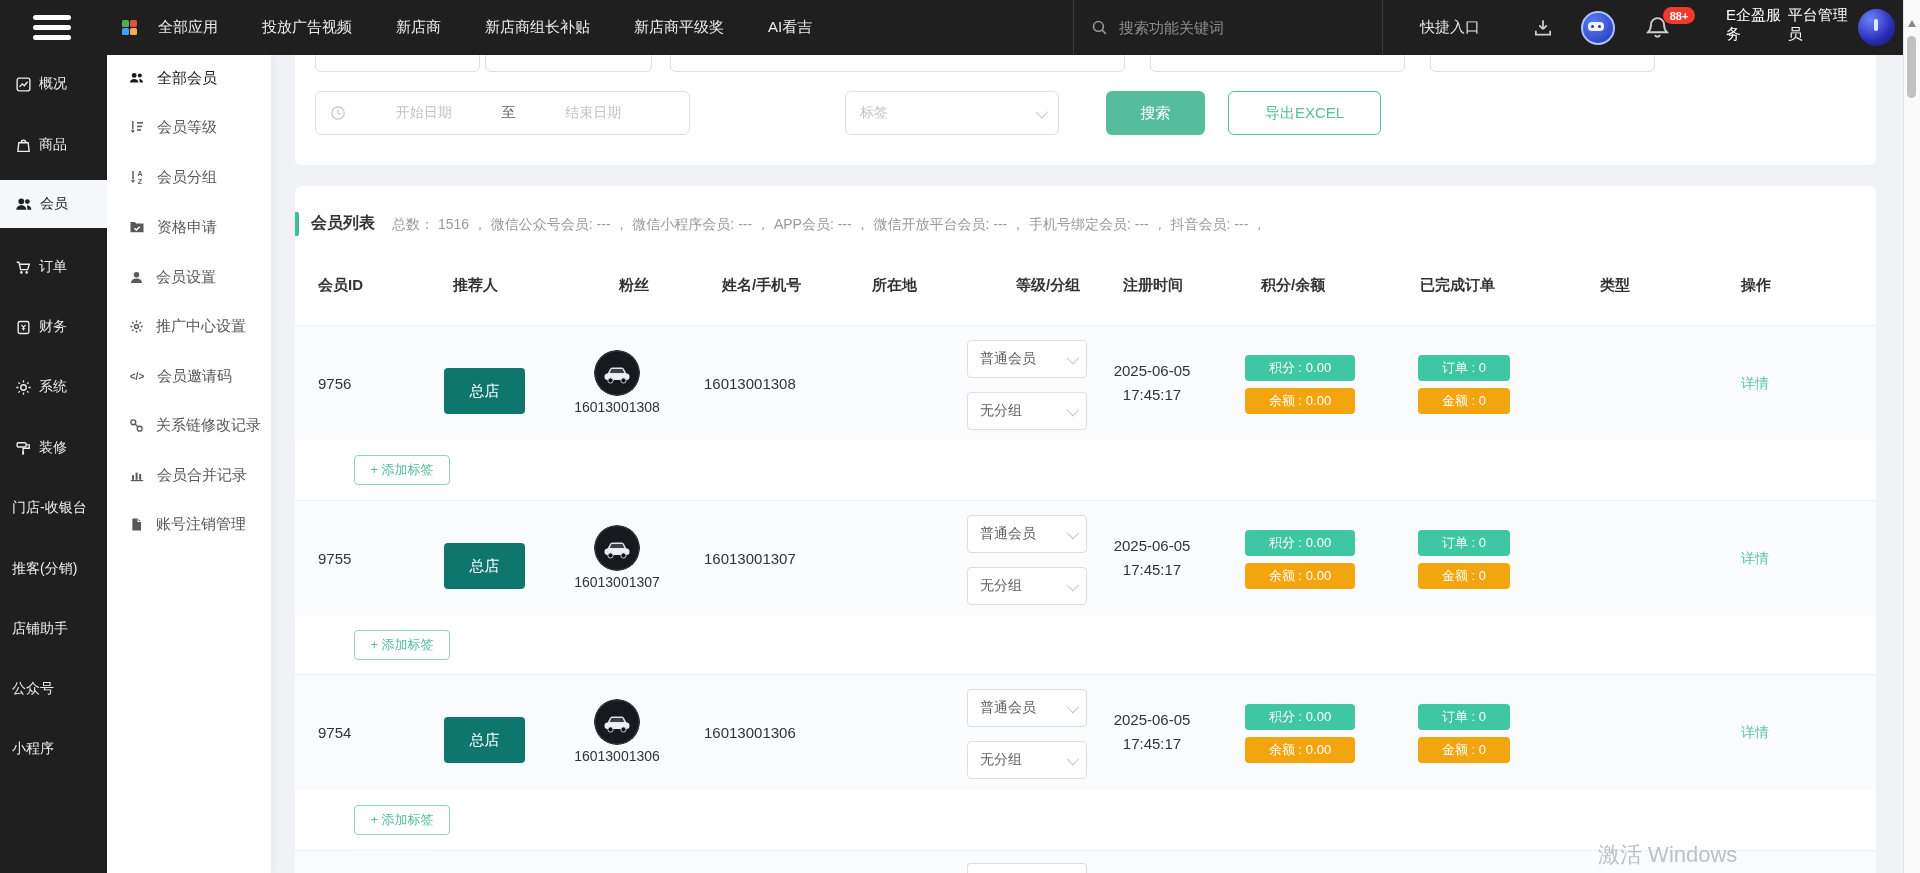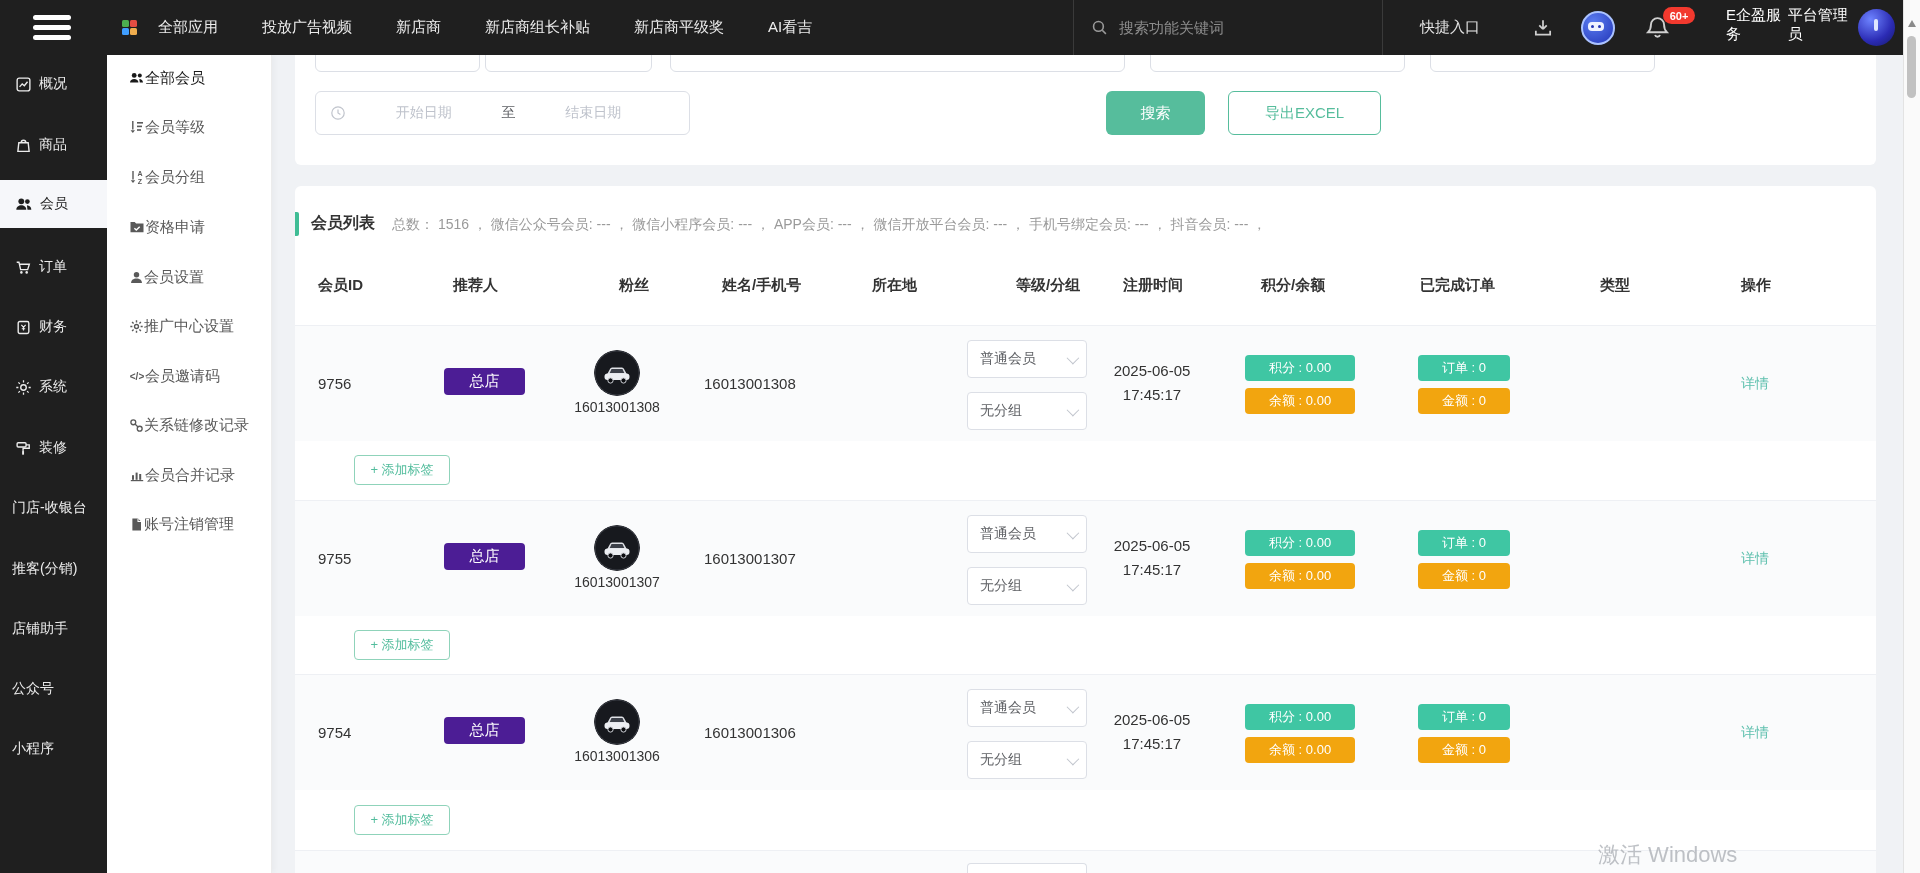--- a/index.html
+++ b/index.html
@@ -40,21 +40,21 @@
   .sidebar{position:absolute;left:0;top:0;width:107px;height:873px;background:#1f1f1f;z-index:50;}
   .side-item{position:absolute;left:0;width:107px;height:44px;display:flex;align-items:center;gap:7px;
              padding-left:15px;box-sizing:border-box;color:#ececec;font-size:14px;cursor:pointer;white-space:nowrap;}
   .side-item.noicon{padding-left:12px;}
   .side-item.active{background:#f6f7fa;color:#1f1f1f;height:48px;}
   .side-item svg{flex:none;}
 
   
   .submenu{position:absolute;left:107px;top:55px;width:164px;bottom:0;background:#fff;z-index:30;
            border-right:1px solid #ececec;box-shadow:2px 0 6px rgba(0,0,0,.04);}
-  .sub-item{position:absolute;left:0;width:164px;height:40px;display:flex;align-items:center;
+  .sub-item{position:absolute;left:0;width:164px;height:40px;display:flex;align-items:center;gap:12px;
             padding-left:22px;box-sizing:border-box;font-size:15px;color:#595959;cursor:pointer;white-space:nowrap;}
   .sub-item.first{color:#1a1a1a;}
   .sub-item svg{flex:none;}
 
   
   .card{position:absolute;background:#fff;border-radius:6px;z-index:10;}
   .card1{left:295px;top:18px;width:1581px;height:147px;}
   .card2{left:295px;top:186px;width:1581px;height:687px;border-radius:6px 6px 0 0;}
 
   .cut-input{position:absolute;top:18px;height:36px;background:#fff;border:1px solid #dcdfe6;border-radius:6px;box-sizing:border-box;}
@@ -76,21 +76,21 @@
   .green-bar{position:absolute;left:0;top:26px;width:4px;height:24px;background:#3fbd95;border-radius:0 2px 2px 0;}
   .list-title{position:absolute;left:16px;top:27px;font-size:16px;font-weight:bold;color:#333;}
   .list-stats{position:absolute;left:97px;top:30px;font-size:14px;color:#9a9a9a;white-space:nowrap;}
 
   .thead-cell{position:absolute;top:90px;font-size:15px;font-weight:bold;color:#333;white-space:nowrap;}
 
   
   .mrow{position:absolute;left:0;width:1581px;height:116px;background:#fafbfc;border-top:1px solid #eef0f4;box-sizing:border-box;}
   .mrow .cell{position:absolute;}
   .c-id{left:23px;top:0;height:100%;display:flex;align-items:center;font-size:15px;color:#333;}
-  .ref-badge{left:149px;top:42px;width:81px;height:27px;background:#4c1d95;border-radius:4px;color:#fff;
+  .ref-badge{left:149px;top:42px;width:81px;height:46px;background:#0f766e;border-radius:4px;color:#fff;
              font-size:15px;display:flex;align-items:center;justify-content:center;}
   .c-fans{left:270px;top:24px;width:104px;text-align:center;}
   .avatar-car{width:46px;height:46px;border-radius:50%;margin:0 auto;display:block;}
   .fans-phone{font-size:14px;color:#333;margin-top:3px;}
   .c-name{left:409px;top:0;height:100%;display:flex;align-items:center;font-size:15px;color:#333;}
   .dd{position:absolute;left:672px;width:120px;height:38px;background:#fff;border:1px solid #dcdfe6;border-radius:4px;
       box-sizing:border-box;display:flex;align-items:center;justify-content:space-between;
       padding:0 10px 0 12px;font-size:14px;color:#606266;cursor:pointer;}
   .dd.lvl{top:14px;}.dd.grp{top:66px;}
   .c-time{left:792px;top:33px;width:130px;text-align:center;font-size:15px;color:#333;line-height:24px;}
@@ -173,21 +173,21 @@
           <span class="face"></span>
         </span>
     </div>
 
     <div class="tb-ic" style="left:1645px;">
       <svg width="25" height="25" viewBox="0 0 16 16">
         <path d="M8 2a4.2 4.2 0 0 0-4.2 4.2c0 3-1.2 4.2-1.8 4.8h12c-.6-.6-1.8-1.8-1.8-4.8A4.2 4.2 0 0 0 8 2z" fill="none" stroke="#cfcfcf" stroke-width="1.2"></path>
         <path d="M6.4 12.8a1.7 1.7 0 0 0 3.2 0" fill="none" stroke="#cfcfcf" stroke-width="1.2"></path>
       </svg>
     </div>
-    <div class="notif-badge">60+</div>
+    <div class="notif-badge">88+</div>
 
     <div class="account">
       <span>E企盈服务</span>
       <span>平台管理员</span>
     </div>
     <div class="avatar-admin"></div>
   </div>
 
   <div class="sidebar">
     <div class="hamburger">
@@ -358,20 +358,24 @@
     <div class="date-input">
       <svg width="16" height="16" viewBox="0 0 16 16">
         <circle cx="8" cy="8" r="6.2" fill="none" stroke="#c0c4cc" stroke-width="1.2"></circle>
         <path d="M8 4.6V8l2.4 1.5" fill="none" stroke="#c0c4cc" stroke-width="1.2"></path>
       </svg>
       <span class="ph">开始日期</span>
       <span class="to">至</span>
       <span class="ph">结束日期</span>
     </div>
 
+    <div class="select-box" style="left:550px;top:73px;width:214px;">
+      <span class="ph">标签</span>
+      <span class="chev"></span>
+    </div>
 
     <div class="btn-search">搜索</div>
     <div class="btn-export">导出EXCEL</div>
   </div>
 
   <div class="card card2">
     <div class="green-bar"></div>
     <div class="list-title">会员列表</div>
     <div class="list-stats">总数： 1516 ，  微信公众号会员:  --- ，  微信小程序会员:  --- ，  APP会员:  --- ，  微信开放平台会员:  --- ，  手机号绑定会员:  --- ，  抖音会员:  --- ，</div>
 

